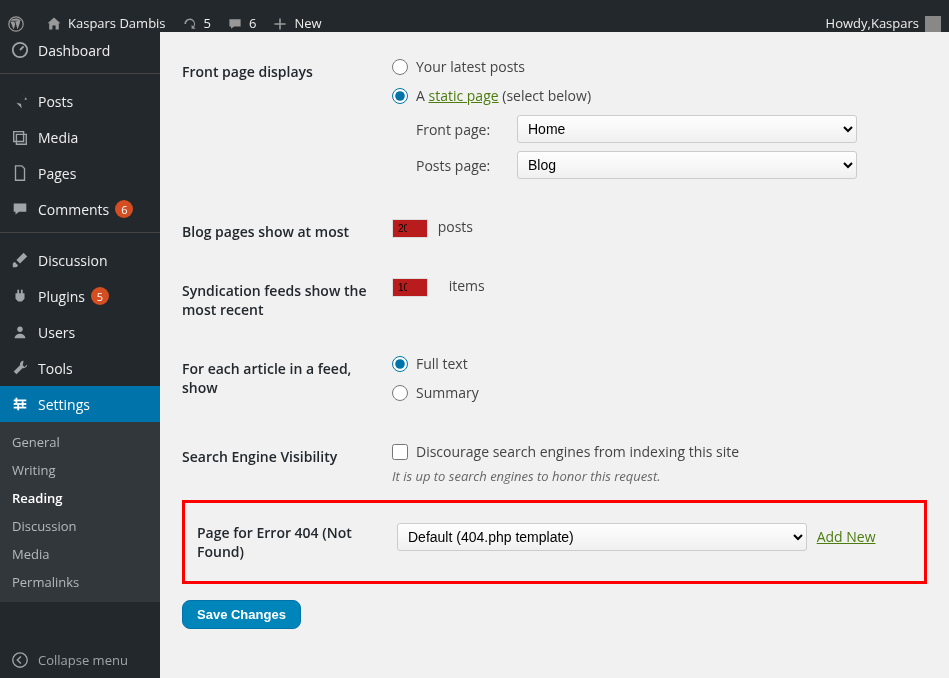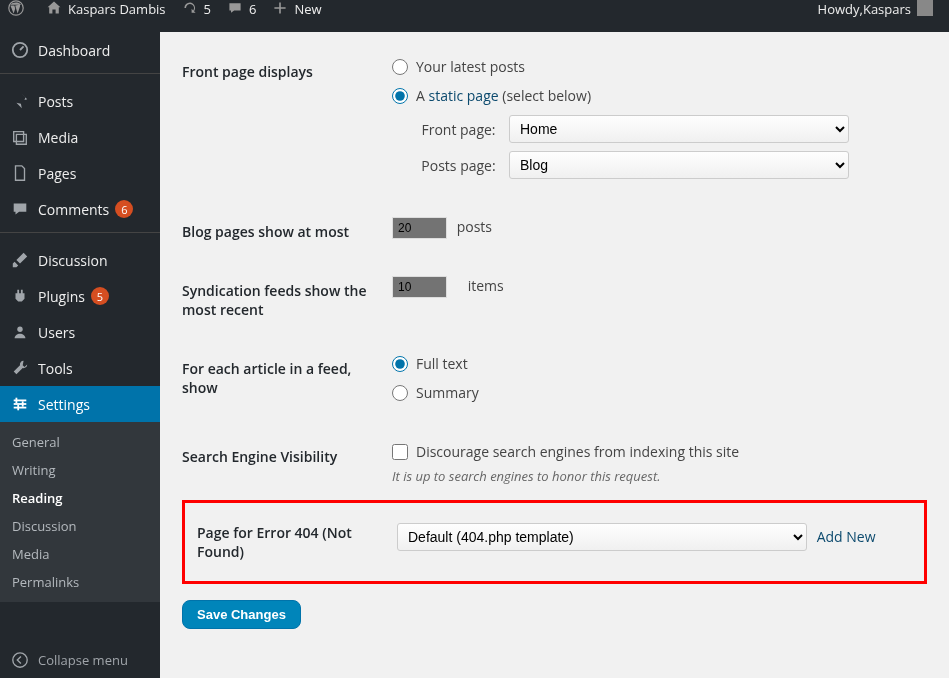--- a/index.html
+++ b/index.html
@@ -1,24 +1,24 @@
 <!DOCTYPE html>
 <html><head>
 <meta charset="utf-8">
 <style>
 * { box-sizing: border-box; margin: 0; padding: 0; }
 body { font-family: "Open Sans", -apple-system, BlinkMacSystemFont, sans-serif; font-size: 13px; color: #444; background: #f1f1f1; width: 949px; height: 678px; overflow: hidden; }
 
 
 .adminbar { background: #23282d; height: 32px; display: flex; align-items: center; color: #eee; font-size: 13px; }
 .adminbar-left { display: flex; align-items: center; flex: 1; }
-.adminbar-item { display: flex; align-items: flex-start; padding: 0 8px; height: 32px; cursor: pointer; }
+.adminbar-item { display: flex; align-items: flex-end; padding: 0 8px; height: 32px; cursor: pointer; }
 .adminbar-item .icn { margin-right: 6px; font-size: 16px; color: #999; display: inline-flex; align-items: center; }
 .adminbar-item .icn svg { width: 16px; height: 16px; fill: #999; }
-.adminbar-right { display: flex; align-items: center; padding-right: 8px; }
+.adminbar-right { display: flex; align-items: center; }
 .avatar { width: 16px; height: 16px; background: #888; margin-left: 6px; }
 
 
 .wrap { display: flex; height: calc(678px - 32px); }
 .sidebar { width: 160px; background: #23282d; color: #eee; display: flex; flex-direction: column; }
 .menu-item { display: flex; align-items: center; padding: 8px 10px; color: #eee; cursor: pointer; font-size: 14px; }
 .menu-item .micn { width: 20px; height: 20px; margin-right: 8px; display: inline-flex; align-items: center; justify-content: center; font-size: 16px; color: #a0a5aa; }
 .menu-item .micn svg { width: 18px; height: 18px; fill: #a0a5aa; }
 .menu-item.current { background: #0073aa; color: #fff; position: relative; }
 .menu-item.current .micn { color: #fff; }
@@ -33,26 +33,26 @@
 .collapse .micn { width: 20px; height: 20px; margin-right: 8px; display: inline-flex; align-items: center; justify-content: center; }
 .collapse .micn svg { fill: #a0a5aa; width: 18px; height:18px;}
 
 
 .content { flex: 1; padding: 10px 22px 20px; overflow: auto; }
 .form-table { width: 100%; border-collapse: collapse; }
 .form-table th { text-align: left; vertical-align: top; width: 200px; padding: 20px 10px 20px 0; font-weight: 600; color: #23282d; font-size: 14px;}
 .form-table td { padding: 15px 10px; vertical-align: top; font-size: 14px; color: #444;}
 .radio-row { display: flex; align-items: center; margin-bottom: 10px; }
 .radio-row input[type=radio] { margin-right: 8px; width:16px; height:16px; accent-color:#0073aa;}
-.link-blue { color: #0c4a6e; cursor: pointer; }
-.sublabel { display:inline-block; width:85px; text-align:center; margin-right:8px; font-size:14px; color:#444;}
+.link-blue { color: #4d7c0f; text-decoration: underline; cursor: pointer; }
+.sublabel { display:inline-block; width:85px; text-align:left; margin-right:16px; font-size:14px; color:#444;}
 .selectpages-row { margin: 8px 0; display:flex; align-items:center; padding-left: 24px;}
 select.wide { width: 340px; font-size: 14px; height: 28px; background: linear-gradient(#fefefe,#f0f0f0); border: 1px solid #ccc; border-radius: 3px; padding: 2px 6px; }
 select.wider { width: 410px; font-size: 14px; height: 28px; background: linear-gradient(#fefefe,#f0f0f0); border: 1px solid #ccc; border-radius: 3px; padding: 2px 6px;}
-input.small-text { width: 55px; padding: 3px 5px; border: 1px solid #ddd; background: #737373; font-size:12px;}
+input.small-text { width: 36px; padding: 3px 5px; border: 1px solid #ddd; background: #b91c1c; font-size:10px;}
 .desc { color: #666; font-style: italic; font-size: 13px; margin-top: 6px; }
 .checkbox-row { display:flex; align-items:center; }
 .checkbox-row input[type=checkbox]{ margin-right:8px; width:16px; height:16px;}
 .highlight-box { border: 3px solid red; padding: 10px 6px; }
 .highlight-box th, .highlight-box td { padding: 10px 6px; }
 .save-btn { background: #0085ba; border: 1px solid #0073aa; color: #fff; padding: 6px 14px; border-radius: 8px; font-size: 13px; cursor: pointer; margin-top: 16px; font-weight:600;}
 </style>
 </head>
 <body>
 

